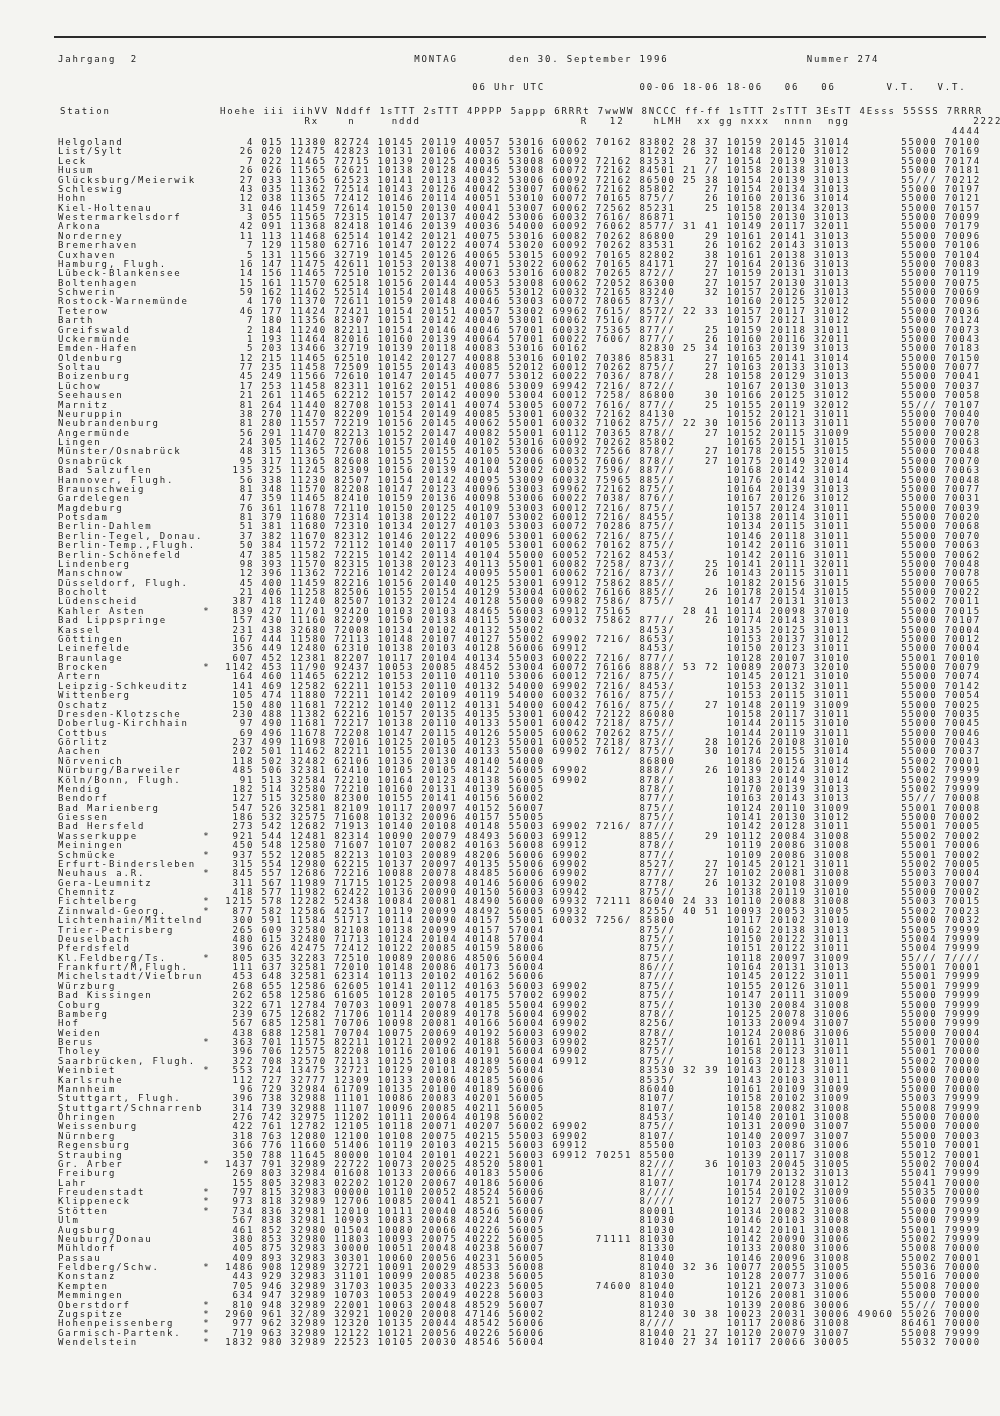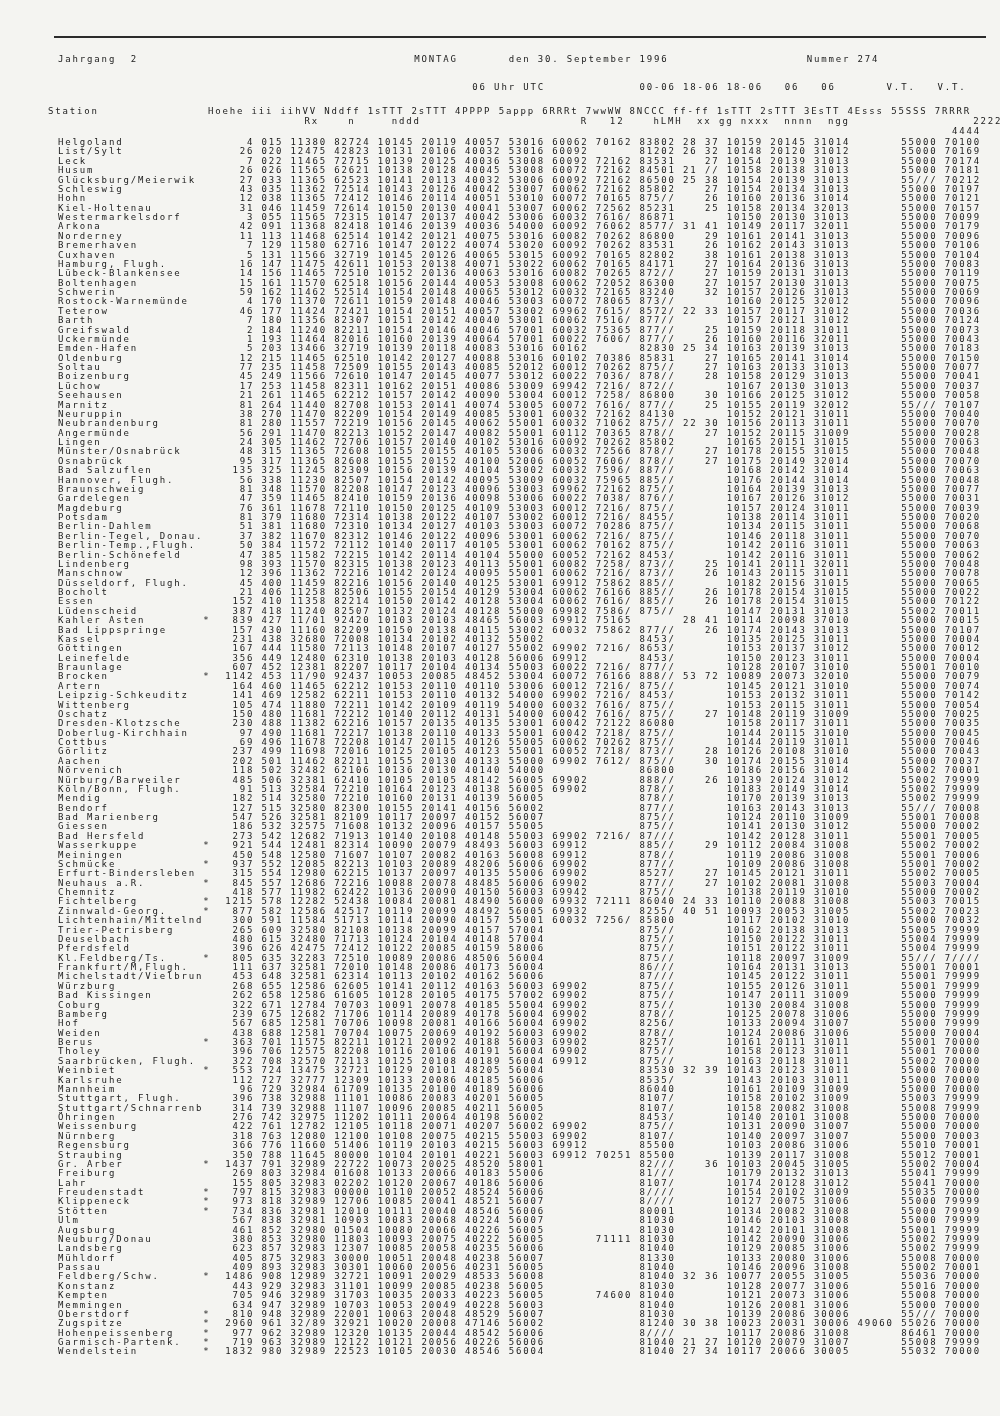--- a/index.html
+++ b/index.html
@@ -16,21 +16,21 @@
     letter-spacing:1.85px;
     white-space:pre;
     color:#1c1c1c;
   }
   #topline{
     position:absolute;top:36px;left:54px;width:932px;
     border-top:2px solid #2b2b2b;height:0;
   }
   #l1{position:absolute;top:54px;left:58px;}
   #l2{position:absolute;top:82px;left:58px;}
-  #l3{position:absolute;top:106px;left:48px;}
+  #l3{position:absolute;top:106px;left:60px;}
   #l4{position:absolute;top:116px;left:72px;}
   #l5{position:absolute;top:126px;left:58px;text-align:right;}
   #rows{position:absolute;top:138px;left:58px;}
   #rows .row{height:9.38px;line-height:9.4px;}
 </style>
 </head>
 <body>
 
 <div class="page">
   <div id="topline"></div>
@@ -82,21 +82,20 @@
       <div class="row mono"><span>Magdeburg             </span><span>   76 361 11678 72110 10150 20125 40109 53003 60012 7216/ 875//       10157 20124 31011       55000 70039</span></div>
       <div class="row mono"><span>Potsdam               </span><span>   81 379 11680 72314 10138 20122 40107 53002 60012 7216/ 8455/       10138 20114 31011       55000 70020</span></div>
       <div class="row mono"><span>Berlin-Dahlem         </span><span>   51 381 11680 72310 10134 20127 40103 53003 60072 70286 875//       10134 20115 31011       55000 70068</span></div>
       <div class="row mono"><span>Berlin-Tegel, Donau.  </span><span>   37 382 11670 82312 10146 20122 40096 53001 60062 7216/ 875//       10146 20118 31011       55000 70070</span></div>
       <div class="row mono"><span>Berlin-Temp.,Flugh.   </span><span>   50 384 11572 72112 10140 20117 40105 53001 60062 70162 875//       10142 20116 31011       55000 70063</span></div>
       <div class="row mono"><span>Berlin-Schönefeld     </span><span>   47 385 11582 72215 10142 20114 40104 55000 60052 72162 8453/       10142 20116 31011       55000 70062</span></div>
       <div class="row mono"><span>Lindenberg            </span><span>   98 393 11570 82315 10138 20123 40113 55001 60082 7258/ 873//    25 10141 20111 32011       55000 70048</span></div>
       <div class="row mono"><span>Manschnow             </span><span>   12 396 11362 72216 10142 20124 40095 55001 60062 7216/ 873//    26 10143 20115 31011       55000 70078</span></div>
       <div class="row mono"><span>Düsseldorf, Flugh.    </span><span>   45 400 11459 82216 10156 20140 40125 53001 69912 75862 885//       10182 20156 31015       55000 70065</span></div>
       <div class="row mono"><span>Bocholt               </span><span>   21 406 11258 82506 10155 20154 40129 53004 60062 76166 885//    26 10178 20154 31015       55000 70022</span></div>
-      <div class="row mono"><span>Essen                 </span><span>  152 410 11358 82214 10150 20142 40128 53004 60062 7616/ 885//    26 10178 20154 31015       55000 70122</span></div>
       <div class="row mono"><span>Lüdenscheid           </span><span>  387 418 11240 82507 10132 20124 40128 55000 69982 7586/ 875//       10147 20131 31013       55002 70011</span></div>
       <div class="row mono"><span>Kahler Asten        * </span><span>  839 427 11/01 92420 10103 20103 48465 56003 69912 75165       28 41 10114 20098 37010       55000 70015</span></div>
       <div class="row mono"><span>Bad Lippspringe       </span><span>  157 430 11160 82209 10150 20138 40115 53002 60032 75862 877//    26 10174 20143 31013       55000 70107</span></div>
       <div class="row mono"><span>Kassel                </span><span>  231 438 32680 72008 10134 20102 40132 55002             8453/       10135 20125 31011       55000 70004</span></div>
       <div class="row mono"><span>Göttingen             </span><span>  167 444 11580 72113 10148 20107 40127 55002 69902 7216/ 8653/       10153 20137 31012       55000 70012</span></div>
       <div class="row mono"><span>Leinefelde            </span><span>  356 449 12480 62310 10138 20103 40128 56006 69912       8453/       10150 20123 31011       55000 70004</span></div>
       <div class="row mono"><span>Braunlage             </span><span>  607 452 12381 82207 10117 20104 40134 55003 60022 7216/ 877//       10128 20107 31010       55001 70010</span></div>
       <div class="row mono"><span>Brocken             * </span><span> 1142 453 11/90 92437 10053 20085 48452 53004 60072 76166 888// 53 72 10089 20073 32010       55000 70079</span></div>
       <div class="row mono"><span>Artern                </span><span>  164 460 11465 62212 10153 20110 40110 53006 60012 7216/ 875//       10145 20121 31010       55000 70074</span></div>
       <div class="row mono"><span>Leipzig-Schkeuditz    </span><span>  141 469 12582 62211 10153 20110 40132 54000 69902 7216/ 8453/       10153 20132 31011       55000 70142</span></div>
@@ -113,20 +112,21 @@
       <div class="row mono"><span>Mendig                </span><span>  182 514 32580 72210 10160 20131 40139 56005             878//       10170 20139 31013       55002 79999</span></div>
       <div class="row mono"><span>Bendorf               </span><span>  127 515 32580 82300 10155 20141 40156 56002             877//       10163 20143 31013       55/// 70008</span></div>
       <div class="row mono"><span>Bad Marienberg        </span><span>  547 526 32581 82109 10117 20097 40152 56007             875//       10124 20110 31009       55001 70008</span></div>
       <div class="row mono"><span>Giessen               </span><span>  186 532 32575 71608 10132 20096 40157 55005             875//       10141 20130 31012       55000 70002</span></div>
       <div class="row mono"><span>Bad Hersfeld          </span><span>  273 542 12682 71913 10140 20108 40148 55003 69902 7216/ 87///       10142 20128 31011       55001 70005</span></div>
       <div class="row mono"><span>Wasserkuppe         * </span><span>  921 544 12481 82314 10090 20079 48493 56003 69912       885//    29 10112 20084 31008       55002 70002</span></div>
       <div class="row mono"><span>Meiningen             </span><span>  450 548 12580 71607 10107 20082 40163 56008 69912       878//       10119 20086 31008       55001 70006</span></div>
       <div class="row mono"><span>Schmücke            * </span><span>  937 552 12085 82213 10103 20089 48206 56006 69902       877//       10109 20086 31008       55001 70002</span></div>
       <div class="row mono"><span>Erfurt-Bindersleben   </span><span>  315 554 12980 62215 10137 20097 40135 55006 69902       8527/    27 10145 20121 31011       55002 70005</span></div>
       <div class="row mono"><span>Neuhaus a.R.        * </span><span>  845 557 12686 72216 10088 20078 48485 56006 69902       877//    27 10102 20081 31008       55003 70004</span></div>
+      <div class="row mono"><span>Gera-Leumnitz         </span><span>  311 567 11989 71715 10125 20098 40146 56006 69902       8778/    26 10132 20108 31009       55003 70007</span></div>
       <div class="row mono"><span>Chemnitz              </span><span>  418 577 11982 62422 10136 20090 40150 56003 69942       875//       10138 20119 31010       55000 70002</span></div>
       <div class="row mono"><span>Fichtelberg         * </span><span> 1215 578 12282 52438 10084 20081 48490 56000 69932 72111 86040 24 33 10110 20088 31008       55003 70015</span></div>
       <div class="row mono"><span>Zinnwald-Georg.     * </span><span>  877 582 12586 42517 10119 20099 48492 56005 69932       8255/ 40 51 10093 20053 31005       55002 70023</span></div>
       <div class="row mono"><span>Lichtenhain/Mittelnd  </span><span>  300 591 11584 51713 10114 20090 40157 55001 60032 7256/ 85800       10117 20102 31010       55000 70032</span></div>
       <div class="row mono"><span>Trier-Petrisberg      </span><span>  265 609 32580 82108 10138 20099 40157 57004             875//       10162 20138 31013       55005 79999</span></div>
       <div class="row mono"><span>Deuselbach            </span><span>  480 615 32480 71713 10124 20104 40148 57004             875//       10150 20122 31011       55004 79999</span></div>
       <div class="row mono"><span>Pferdsfeld            </span><span>  396 626 42475 72412 10122 20085 40159 58006             875//       10151 20122 31011       55004 79999</span></div>
       <div class="row mono"><span>Kl.Feldberg/Ts.     * </span><span>  805 635 32283 72510 10089 20086 48506 56004             875//       10118 20097 31009       55/// 7////</span></div>
       <div class="row mono"><span>Frankfurt/M,Flugh.    </span><span>  111 637 32581 72010 10148 20086 40173 56004             86///       10164 20131 31013       55001 70001</span></div>
       <div class="row mono"><span>Michelstadt/Vielbrun  </span><span>  453 648 32581 62314 10113 20102 40162 56006             87///       10145 20122 31011       55001 79999</span></div>
@@ -151,21 +151,20 @@
       <div class="row mono"><span>Straubing             </span><span>  350 788 11645 80000 10104 20101 40221 56003 69912 70251 85500       10139 20117 31008       55012 70001</span></div>
       <div class="row mono"><span>Gr. Arber           * </span><span> 1437 791 32989 22722 10073 20025 48520 58001             82///    36 10103 20045 31005       55002 70004</span></div>
       <div class="row mono"><span>Freiburg              </span><span>  269 803 32984 01608 10133 20066 40183 55006             81///       10179 20132 31013       55041 79999</span></div>
       <div class="row mono"><span>Lahr                  </span><span>  155 805 32983 02202 10120 20067 40186 56006             8107/       10174 20128 31012       55041 70000</span></div>
       <div class="row mono"><span>Freudenstadt        * </span><span>  797 815 32983 00000 10110 20052 48524 56006             8////       10154 20102 31009       55035 70000</span></div>
       <div class="row mono"><span>Klippeneck          * </span><span>  973 818 32989 12706 10085 20041 48521 56007             8////       10127 20075 31006       55000 79999</span></div>
       <div class="row mono"><span>Stötten             * </span><span>  734 836 32981 12010 10111 20040 48546 56006             80001       10134 20082 31008       55000 79999</span></div>
       <div class="row mono"><span>Ulm                   </span><span>  567 838 32981 10903 10083 20068 40224 56007             81030       10146 20103 31008       55000 79999</span></div>
       <div class="row mono"><span>Augsburg              </span><span>  461 852 32980 01504 10080 20066 40226 56005             81030       10142 20101 31008       55001 79999</span></div>
       <div class="row mono"><span>Neuburg/Donau         </span><span>  380 853 32980 11803 10093 20075 40222 56005       71111 81030       10142 20090 31006       55002 79999</span></div>
-      <div class="row mono"><span>Landsberg             </span><span>  623 857 32983 12307 10085 20058 40235 56006             81040       10129 20085 31006       55002 79999</span></div>
       <div class="row mono"><span>Mühldorf              </span><span>  405 875 32983 30000 10051 20048 40238 56007             81330       10133 20080 31006       55008 70000</span></div>
       <div class="row mono"><span>Passau                </span><span>  409 893 32983 30301 10060 20056 40231 56005             81040       10146 20096 31008       55002 70001</span></div>
       <div class="row mono"><span>Feldberg/Schw.      * </span><span> 1486 908 12989 32721 10091 20029 48533 56008             81040 32 36 10077 20055 31005       55036 70000</span></div>
       <div class="row mono"><span>Konstanz              </span><span>  443 929 32983 31101 10099 20085 40238 56005             81030       10128 20077 31006       55016 70000</span></div>
       <div class="row mono"><span>Kempten               </span><span>  705 946 32989 31703 10035 20033 40223 56005       74600 81040       10121 20073 31006       55008 70000</span></div>
       <div class="row mono"><span>Memmingen             </span><span>  634 947 32989 10703 10053 20049 40228 56003             81040       10126 20081 31006       55000 70000</span></div>
       <div class="row mono"><span>Oberstdorf          * </span><span>  810 948 32989 22001 10063 20048 48529 56007             81030       10139 20086 30006       55/// 70000</span></div>
       <div class="row mono"><span>Zugspitze           * </span><span> 2960 961 32/89 32921 10020 20008 47146 56002             81240 30 38 10023 20031 30006 49060 55026 70000</span></div>
       <div class="row mono"><span>Hohenpeissenberg    * </span><span>  977 962 32989 12320 10135 20044 48542 56006             8////       10117 20086 31008       86461 70000</span></div>
       <div class="row mono"><span>Garmisch-Partenk.   * </span><span>  719 963 32989 12122 10121 20056 40226 56006             81040 21 27 10120 20079 31007       55008 79999</span></div>

